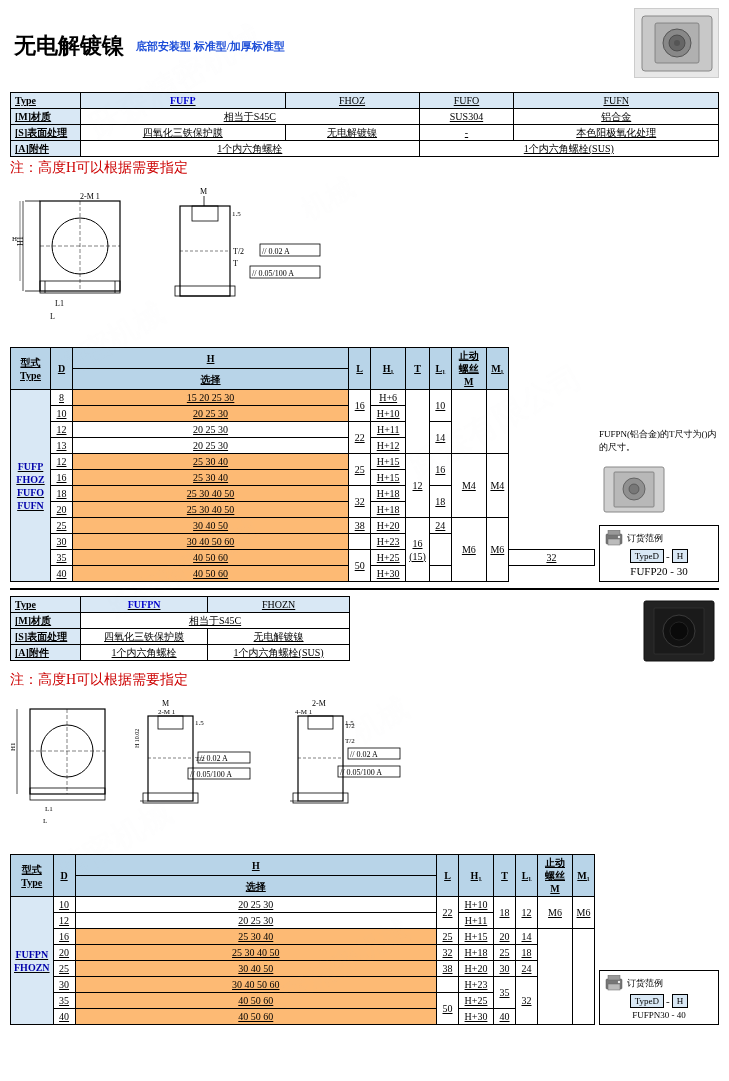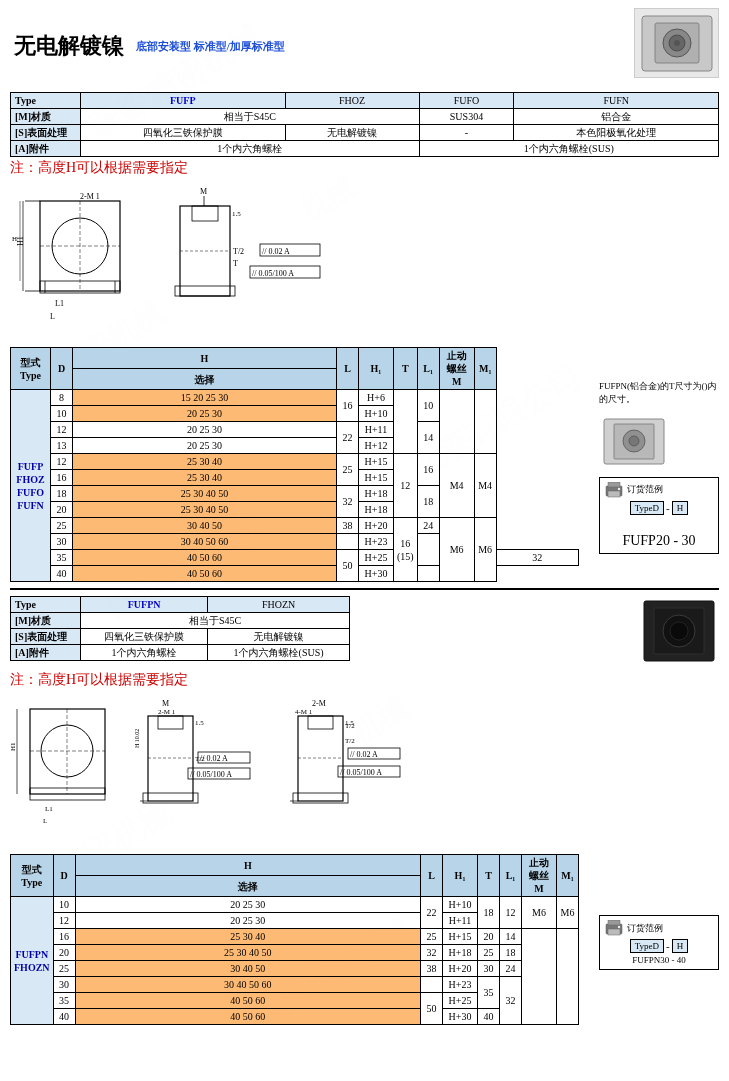--- a/index.html
+++ b/index.html
@@ -53,20 +53,21 @@
     .header-subtitle {
       font-size: 11px;
       font-weight: bold;
       color: #1d4ed8;
     }
 
     
     table {
       border-collapse: collapse;
       width: 100%;
+      text-decoration: underline;
     }
     td, th {
       border: 1px solid #000;
       padding: 1px 3px;
       text-align: center;
       font-size: 10px;
       line-height: 1.3;
     }
 
     
@@ -143,22 +144,22 @@
 
     .shon-note {
       font-size: 9px;
       text-align: left;
       margin-top: 4px;
     }
 
     
     .bottom-layout {
       display: flex;
-      align-items: center;
-      gap: 20px;
+      align-items: flex-end;
+      gap: 4px;
     }
     .spec-table-wrapper {
       flex: 1;
     }
     .order-wrapper {
       width: 120px;
     }
   </style>
 </head>
 <body>
@@ -414,21 +415,21 @@
               <rect x="4" y="9" width="12" height="6" rx="0" fill="#bbb" stroke="#666" stroke-width="0.5"></rect>
               <circle cx="15" cy="7" r="1.2" fill="#eee"></circle>
             </svg>
             <span style="font-size:9px;">订货范例</span>
           </div>
           <div style="display:flex;align-items:center;gap:2px;justify-content:center;margin-bottom:2px;">
             <div style="border:1px solid #000;padding:1px 4px;background:#d9e8f5;font-size:9px;">TypeD</div>
             <span style="font-size:11px;">-</span>
             <div style="border:1px solid #000;padding:1px 4px;background:#d9e8f5;font-size:9px;">H</div>
           </div>
-          <div style="font-size:14px;margin-top:18px;">FUFP20   -   30</div>
+          <div style="font-size:11px;margin-top:2px;">FUFP20   -   30</div>
         </div>
       </div>
     </div>
   </div>
 
   <div class="section-divider"></div>
 
   <div>
 
     <div style="display:flex;gap:8px;margin-bottom:3px;align-items:flex-start;">

